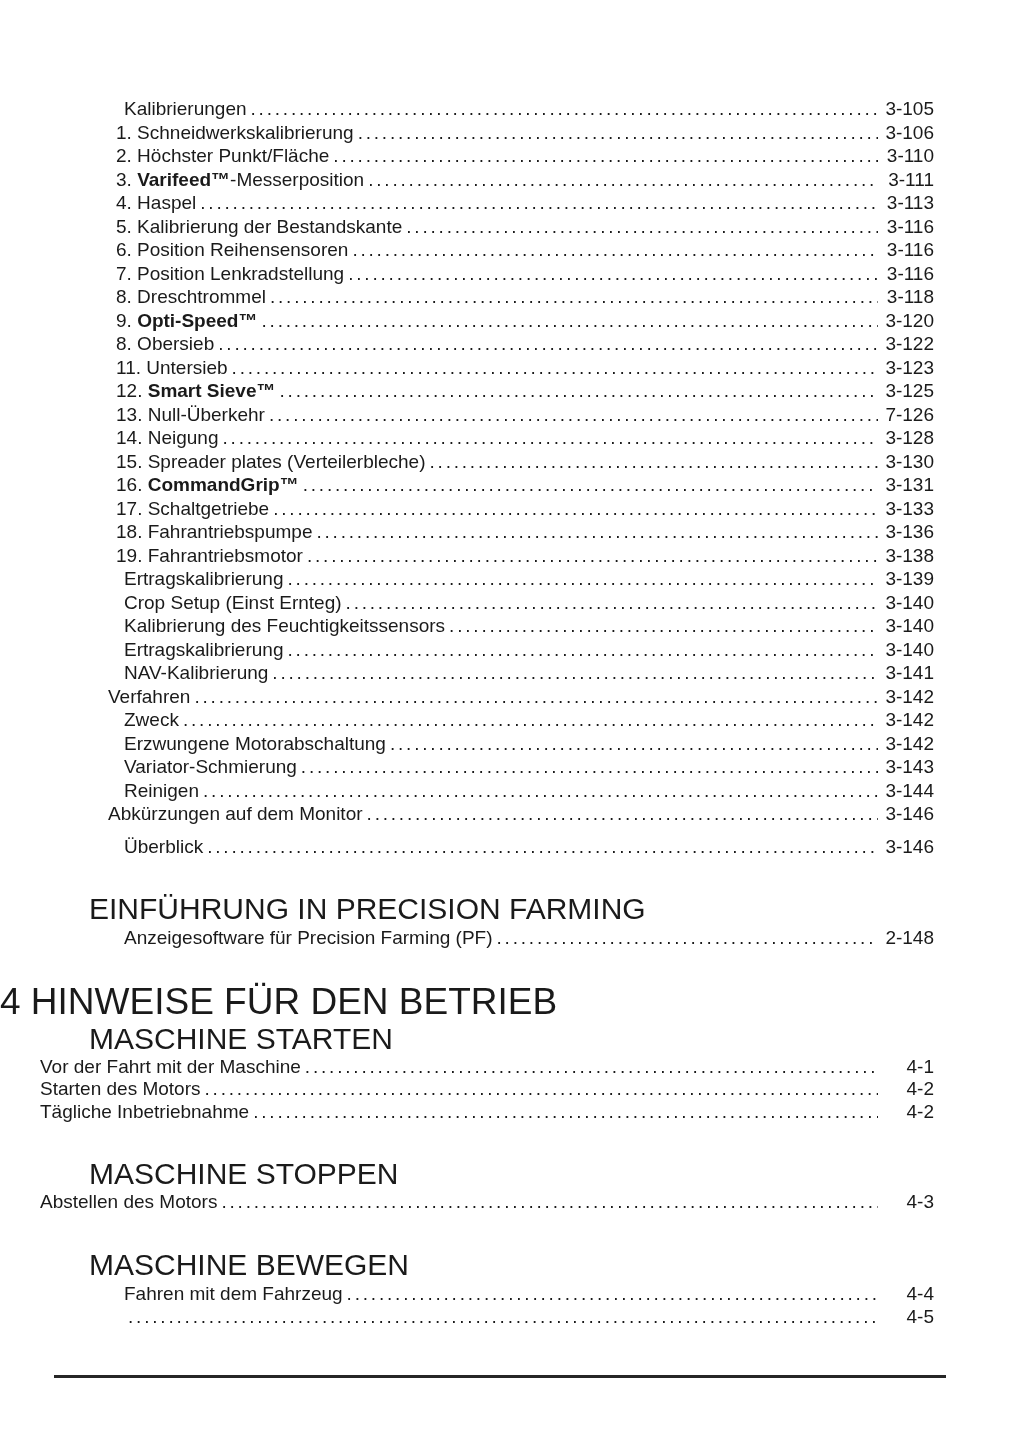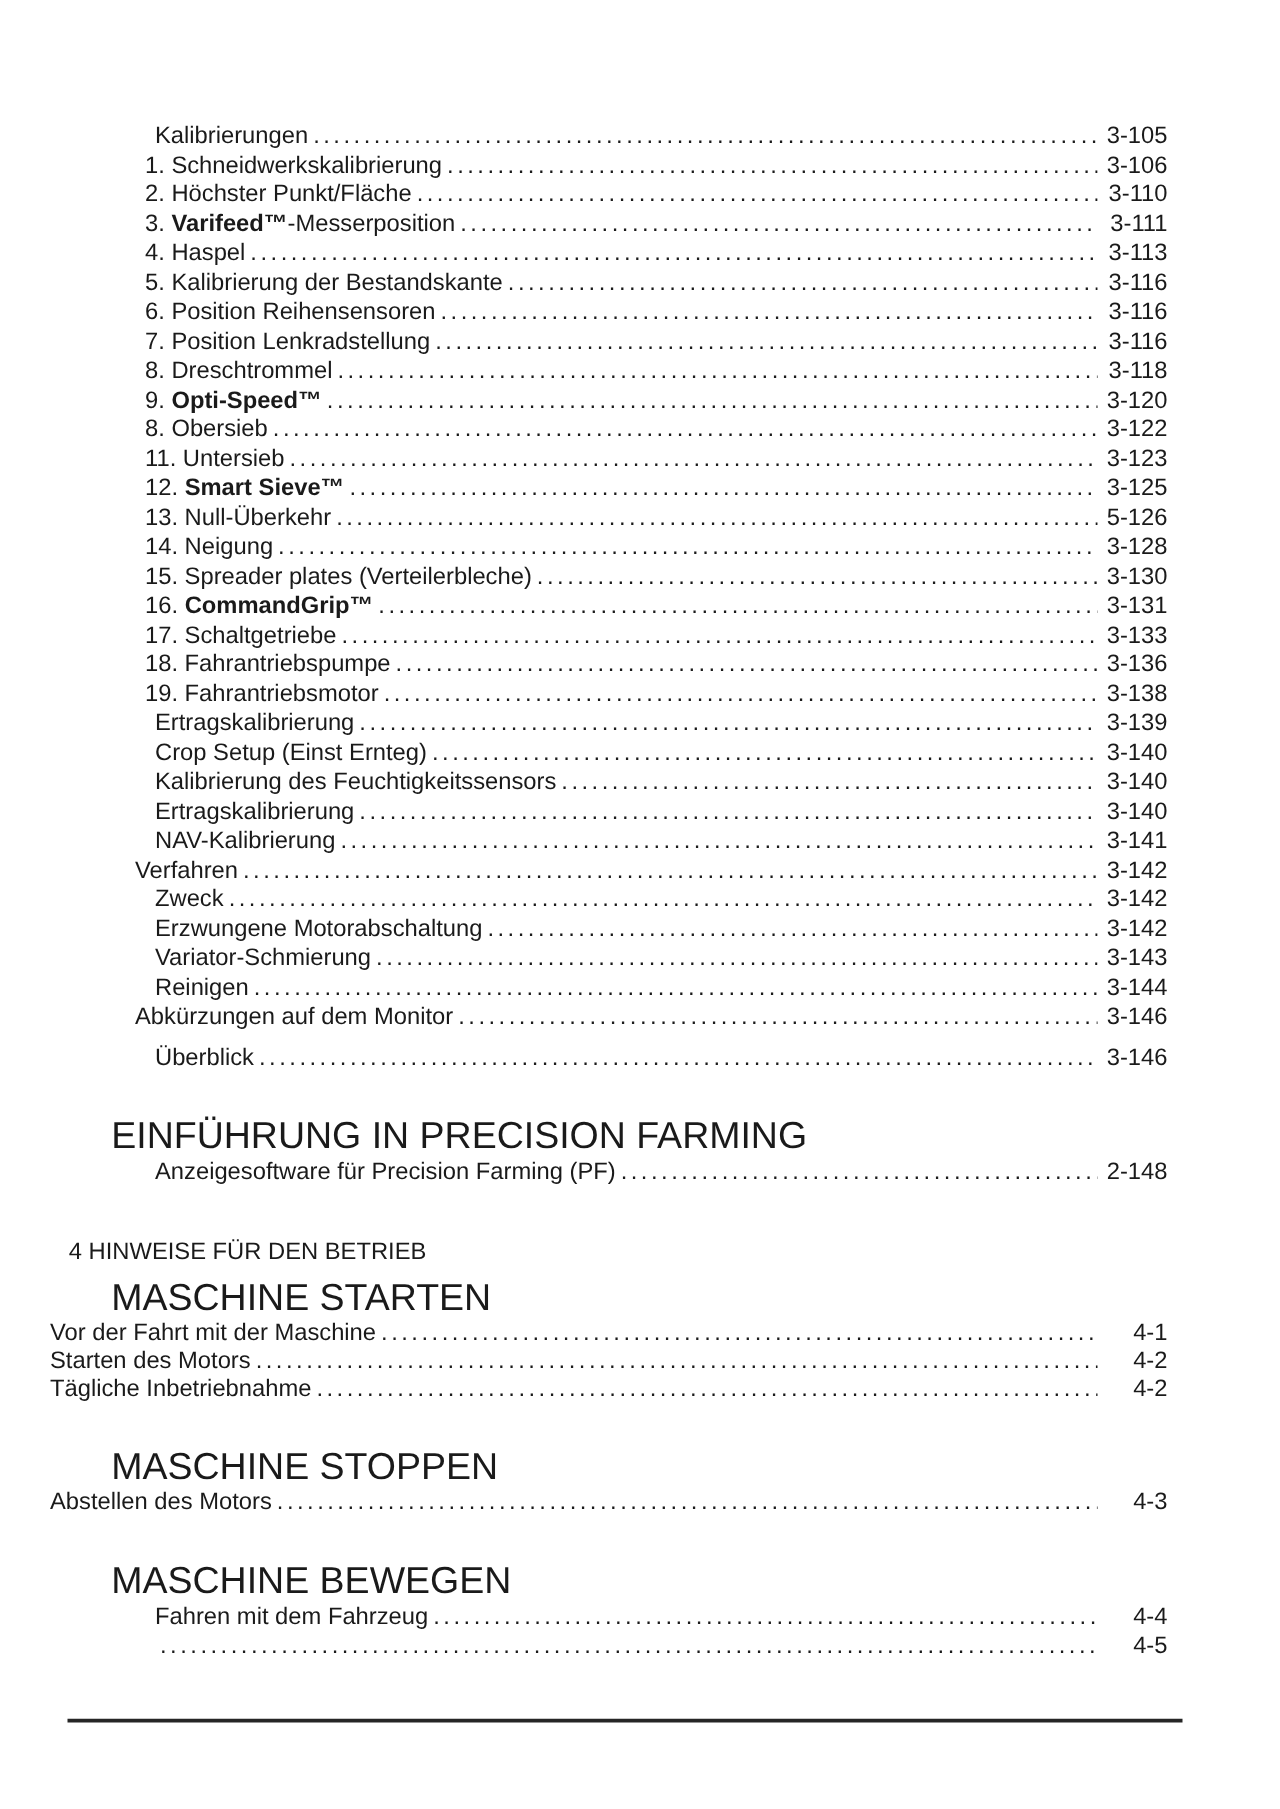--- a/index.html
+++ b/index.html
@@ -50,23 +50,22 @@
 
   
   .h-section {
     font-size: 30px;
     line-height: 30px;
     padding-left: 89px;
     margin-top: 36px;
     white-space: nowrap;
   }
   .h-chapter {
-    font-size: 19px;
+    font-size: 37px;
     line-height: 32px;
-    padding-left: 55px;
     margin-top: 36px;
     white-space: nowrap;
   }
   .h-chapter + .h-section { margin-top: 6px; }
   .entries { margin-top: 2px; }
   .ch4 .row { line-height: 22.5px; padding-left: 40px; }
 
   
   .rule {
     margin: 46px 0 0 54px;
@@ -142,21 +141,21 @@
           <span class="pg">3-123</span>
         </div>
         <div class="row lvl3">
           <span class="label"><span>12. </span><span class="b">Smart Sieve™</span><span> </span></span>
           <span class="dots">........................................................................................................................................................................................................</span>
           <span class="pg">3-125</span>
         </div>
         <div class="row lvl3">
           <span class="label"><span>13. Null-Überkehr</span></span>
           <span class="dots">........................................................................................................................................................................................................</span>
-          <span class="pg">5-126</span>
+          <span class="pg">7-126</span>
         </div>
         <div class="row lvl3">
           <span class="label"><span>14. Neigung</span></span>
           <span class="dots">........................................................................................................................................................................................................</span>
           <span class="pg">3-128</span>
         </div>
         <div class="row lvl3">
           <span class="label"><span>15. Spreader plates (Verteilerbleche)</span></span>
           <span class="dots">........................................................................................................................................................................................................</span>
           <span class="pg">3-130</span>

